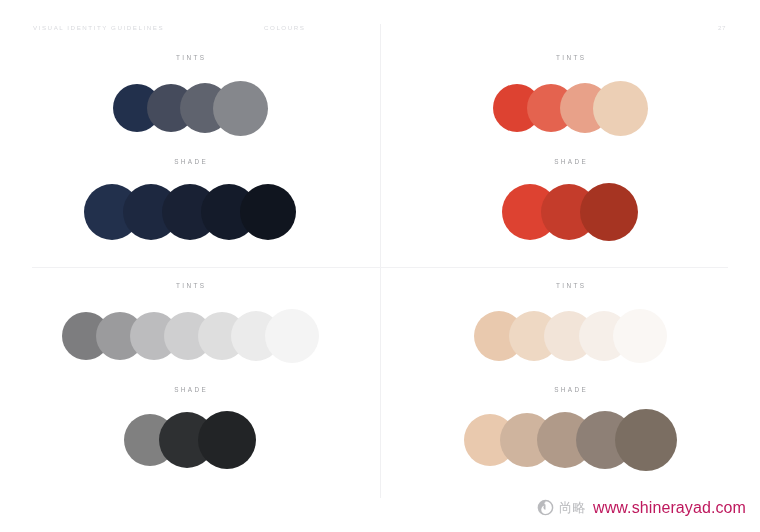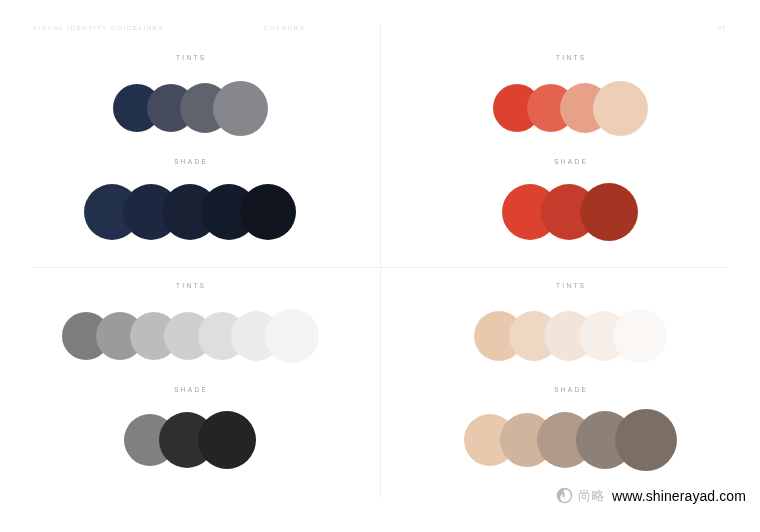--- a/index.html
+++ b/index.html
@@ -99,41 +99,41 @@
   .swatch {
     border-radius: 50%;
     flex: 0 0 auto;
     display: block;
   }
 
   
   .watermark {
     position: absolute;
     right: 14px;
-    bottom: 28px;
+    bottom: 16px;
     display: flex;
     align-items: center;
     gap: 5px;
     opacity: 1;
   }
   .wm-logo {
     width: 17px;
     height: 17px;
     flex: 0 0 auto;
   }
   .wm-cn {
     font-size: 13px;
     color: #b9babd;
     letter-spacing: 0.5px;
     font-family: "DejaVu Sans", sans-serif;
     line-height: 1;
   }
   .wm-url {
-    font-size: 14px;
-    color: #000000;
+    font-size: 16px;
+    color: #be185d;
     letter-spacing: 0.1px;
     font-family: "Liberation Sans", sans-serif;
     line-height: 1;
     margin-left: 2px;
   }
 </style>
 </head>
 <body>
 
 <div class="page-header">

